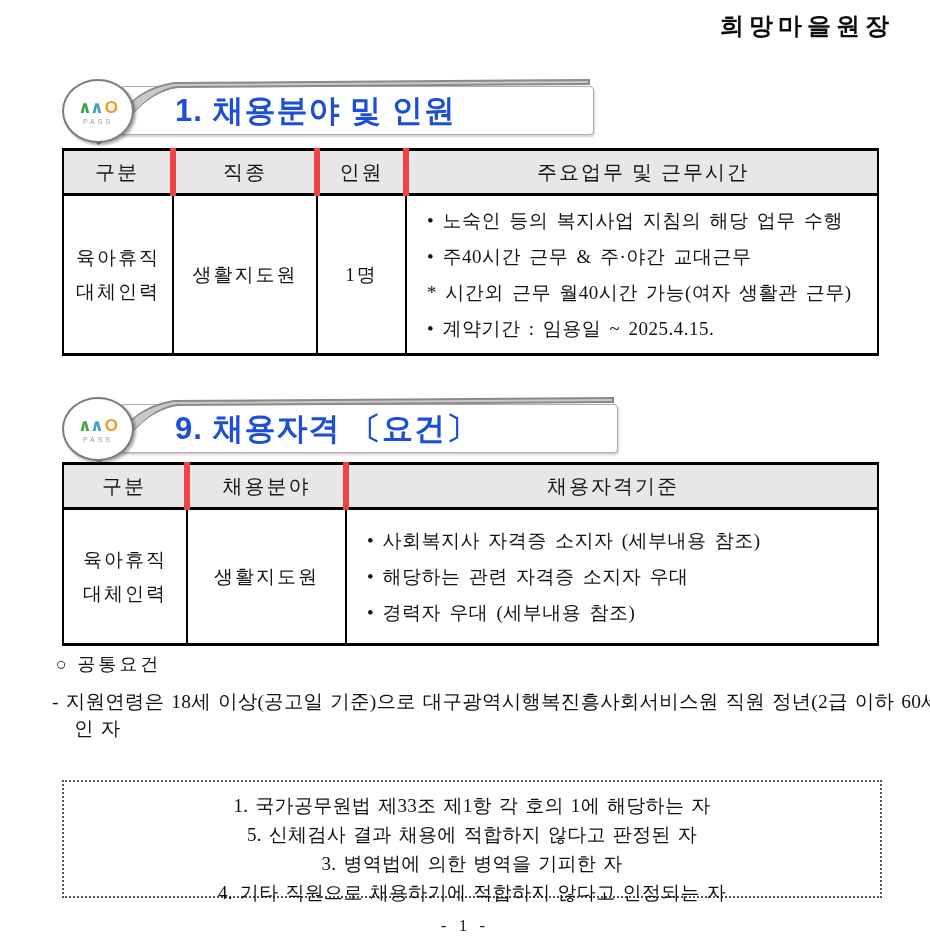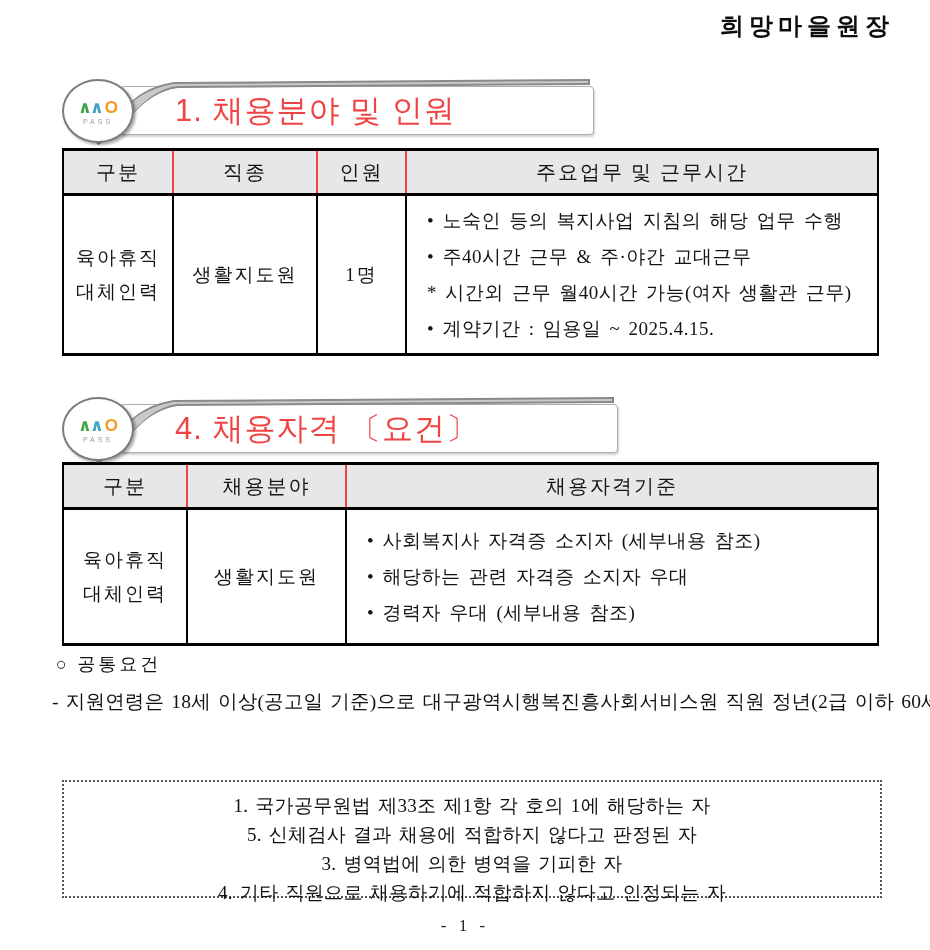--- a/index.html
+++ b/index.html
@@ -17,21 +17,21 @@
   .sh1{top:76px;width:532px;}
   .sh2{top:394px;width:556px;}
   .title-box{
     position:absolute;left:58px;top:10px;right:0;height:47px;z-index:1;
     background:#fff;border:1px solid #adadad;border-radius:4px;
     box-shadow:1px 2px 2px rgba(0,0,0,0.18);
   }
   .title-text{
     position:absolute;left:54px;top:0;height:47px;line-height:48px;
     font-family:"Liberation Sans","DejaVu Sans",sans-serif;
-    font-size:31px;font-weight:normal;color:#ef4444;letter-spacing:1px;white-space:nowrap;
+    font-size:31px;font-weight:bold;color:#1d4ed8;letter-spacing:1px;white-space:nowrap;
   }
   .swoosh{position:absolute;left:0;top:0;width:100%;height:70px;z-index:2;pointer-events:none;}
   .logo{
     position:absolute;left:0;top:3px;width:68px;height:60px;z-index:3;
     background:#fff;border:2px solid #7c7c7c;border-radius:50%;
     box-shadow:2px 2px 3px rgba(0,0,0,0.35);
     display:flex;flex-direction:column;align-items:center;justify-content:center;
     font-family:"Liberation Sans","DejaVu Sans",sans-serif;
   }
   .logo-glyphs{display:flex;align-items:center;line-height:1;margin-top:2px;}
@@ -44,21 +44,21 @@
   table.doc{
     position:absolute;left:62px;width:817px;border-collapse:collapse;table-layout:fixed;
     border-top:3px solid #000;border-bottom:3px solid #000;
     border-left:2px solid #000;border-right:2px solid #000;
     font-size:19px;color:#141414;padding-left:41px;
   }
   .t1{top:148px;}
   .t2{top:462px;}
   table.doc th{
     background:var(--table-header-bg,#e7e7e7);
-    border-bottom:3px solid #000;border-left:2px solid #ef4444;
+    border-bottom:3px solid #000;border-left:6px solid #ef4444;
     font-size:20px;font-weight:normal;letter-spacing:2px;
     height:40px;text-align:center;vertical-align:middle;
   }
   table.doc td{
     border-left:2px solid #000;vertical-align:middle;margin-top:48px;
   }
   table.doc th:first-child, table.doc td:first-child{border-left:none;}
   .t1 tbody tr{height:160px;}
   .t2 tbody tr{height:136px;}
   td.center{text-align:center;letter-spacing:2px;}
@@ -135,21 +135,21 @@
           <div class="line">• 주40시간 근무 &amp; 주·야간 교대근무</div>
           <div class="line">* 시간외 근무 월40시간 가능(여자 생활관 근무)</div>
           <div class="line">• 계약기간 : 임용일 ~ 2025.4.15.</div>
         </td>
       </tr>
     </tbody>
   </table>
 
   <div class="section-header sh2">
     <div class="title-box">
-      <span class="title-text">4. 채용자격 〔요건〕</span>
+      <span class="title-text">9. 채용자격 〔요건〕</span>
     </div>
     <svg class="swoosh" viewBox="0 0 556 70" preserveAspectRatio="none">
       <path d="M30,62 C54,68 50,16 112,6 L552,3 L552,9 L116,12 C76,17 62,58 36,69 Z" fill="#8a8a8a"></path>
       <path d="M33,60 C55,64 52,18 112,8 L550,5 L550,7 L115,10 C78,15 63,56 38,66 Z" fill="#c9c9c9"></path>
     </svg>
     <div class="logo">
       <div class="logo-glyphs">
         <span class="logo-c1">∧</span>
         <span class="logo-c2">∧</span>
         <span class="logo-c3">O</span>
@@ -183,20 +183,21 @@
           <div class="line">• 해당하는 관련 자격증 소지자 우대</div>
           <div class="line">• 경력자 우대 (세부내용 참조)</div>
         </td>
       </tr>
     </tbody>
   </table>
 
   <div class="common">
     <div class="common-heading">○ 공통요건</div>
     <div class="common-line">- 지원연령은 18세 이상(공고일 기준)으로 대구광역시행복진흥사회서비스원 직원 정년(2급 이하 60세) 이하</div>
+    <div class="common-line indent">인 자</div>
   </div>
 
   <div class="dotted-box">
     <div class="line">1. 국가공무원법 제33조 제1항 각 호의 1에 해당하는 자</div>
     <div class="line">5. 신체검사 결과 채용에 적합하지 않다고 판정된 자</div>
     <div class="line">3. 병역법에 의한 병역을 기피한 자</div>
     <div class="line">4. 기타 직원으로 채용하기에 적합하지 않다고 인정되는 자</div>
   </div>
 
   <div class="footer">- 1 -</div>

